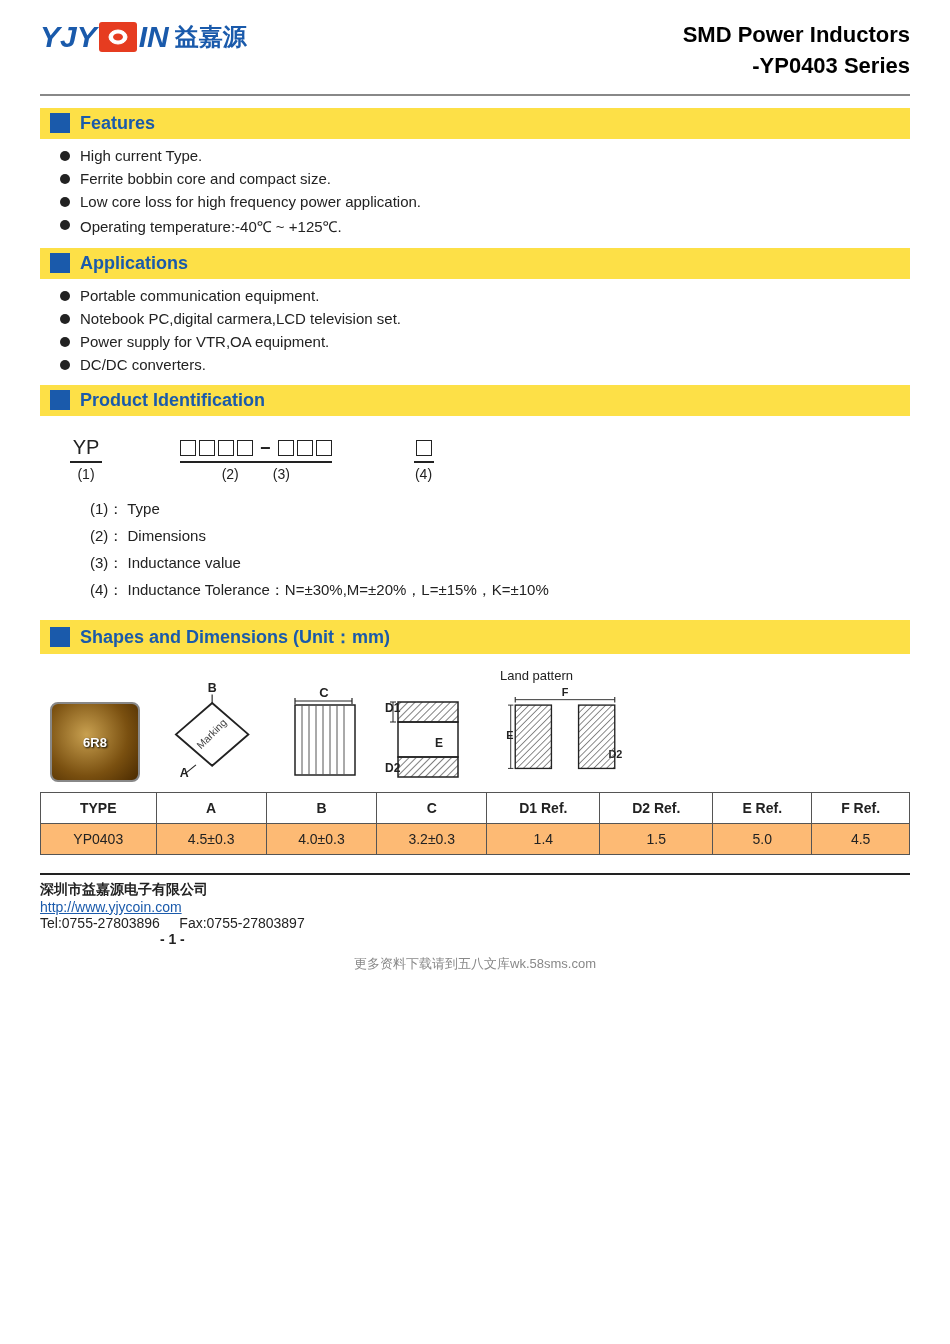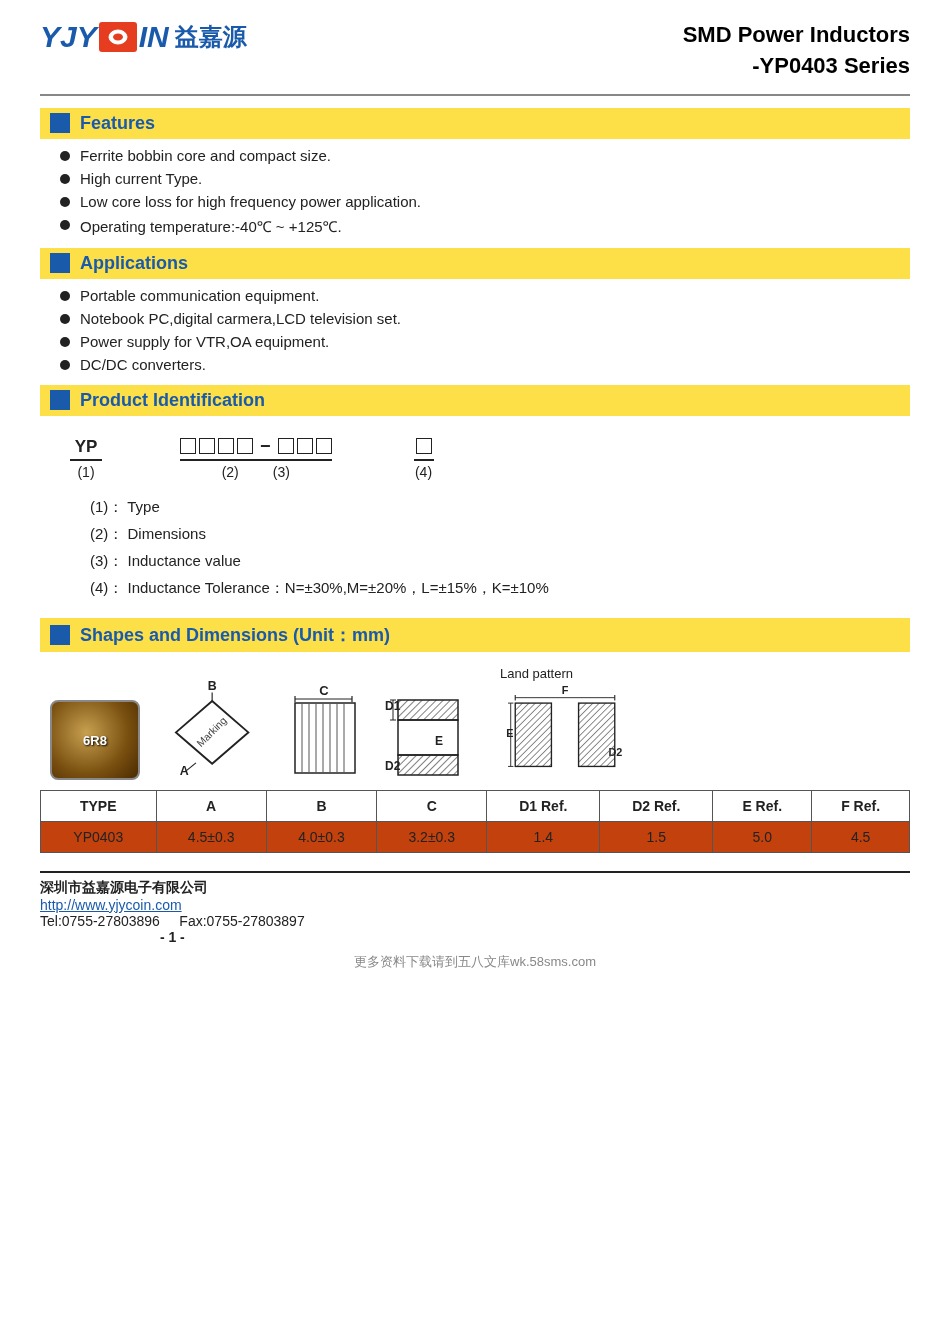--- a/index.html
+++ b/index.html
@@ -184,21 +184,21 @@
     .dim-table th, .dim-table td {
       border: 1.5px solid #555;
       padding: 7px 10px;
       text-align: center;
     }
     .dim-table th {
       background: #fff;
       font-weight: bold;
     }
     .dim-table td {
-      background: #c2410c;
+      background: #fdba74;
     }
 
     
     .footer {
       margin-top: 18px;
       border-top: 2px solid #222;
       padding-top: 6px;
       display: flex;
       justify-content: space-between;
       align-items: flex-start;
@@ -294,25 +294,25 @@
     </div>
   </div>
 
   <div class="section-header">
     <span class="section-square"></span>
     <span class="section-title">Features</span>
   </div>
   <ul class="bullet-list">
     <li>
         <span class="bullet-circle"></span>
+        <span>High current Type.</span>
+      </li>
+    <li>
+        <span class="bullet-circle"></span>
         <span>Ferrite bobbin core and compact size.</span>
-      </li>
-    <li>
-        <span class="bullet-circle"></span>
-        <span>High current Type.</span>
       </li>
     <li>
         <span class="bullet-circle"></span>
         <span>Low core loss for high frequency power application.</span>
       </li>
     <li>
         <span class="bullet-circle"></span>
         <span>Operating temperature:-40℃  ~ +125℃.</span>
       </li>
   </ul>
@@ -344,21 +344,21 @@
     <span class="section-square"></span>
     <span class="section-title">Product Identification</span>
   </div>
 
   <div class="product-id-diagram">
 
     <div style="display:flex; align-items:flex-end; gap:30px; margin-bottom:2px;">
 
       <div style="display:flex; flex-direction:column; align-items:center;">
         <div style="border-bottom:2px solid #222; padding-bottom:2px; min-width:32px; text-align:center;">
-          <span style="font-size:17px; font-weight:bold;">YP</span>
+          <span style="font-size:20px; font-weight:normal;">YP</span>
         </div>
         <span style="font-size:14px; margin-top:3px;">(1)</span>
       </div>
 
       <div style="width:18px;"></div>
 
       <div style="display:flex; flex-direction:column; align-items:center;">
         <div style="display:flex; align-items:center; gap:3px; border-bottom:2px solid #222; padding-bottom:2px;">
           <span style="width:16px;height:16px;border:1.5px solid #222;display:inline-block;"></span>
           <span style="width:16px;height:16px;border:1.5px solid #222;display:inline-block;"></span>

